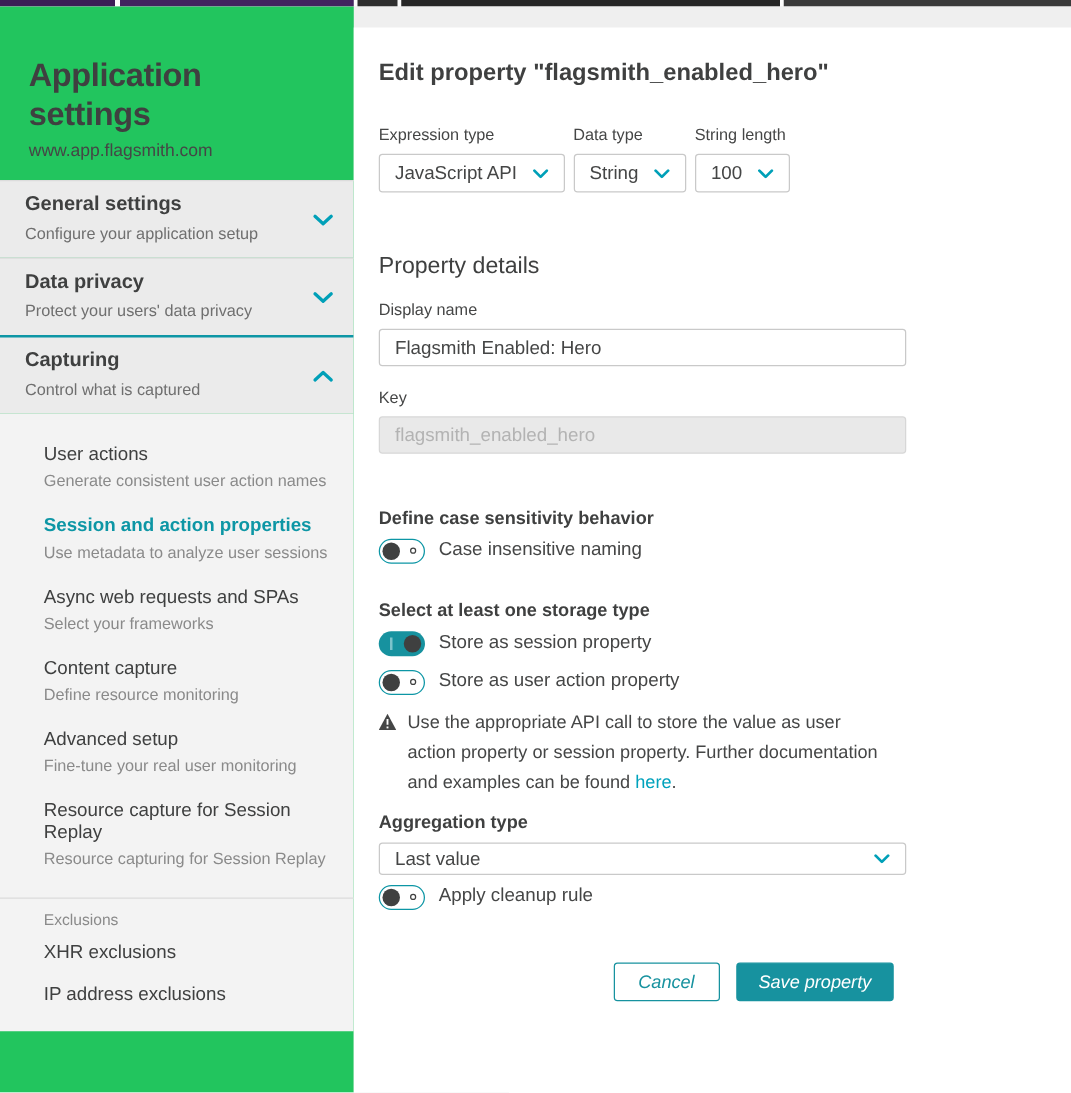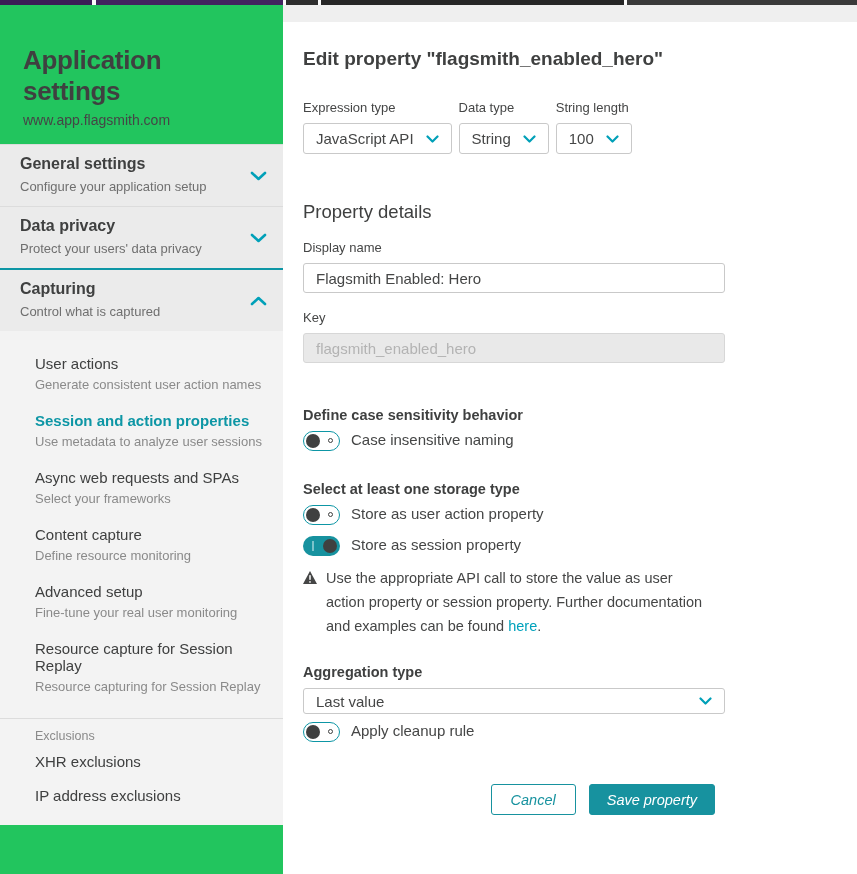--- a/index.html
+++ b/index.html
@@ -202,46 +202,46 @@
       <span class="toggle off">
         <span class="knob"></span>
         <span class="o-mark"></span>
 
       </span>
       <span class="toggle-label">Case insensitive naming</span>
     </div>
 
     <div class="bold-label mt30">Select at least one storage type</div>
     <div class="toggle-row">
+      <span class="toggle on">
+        <span class="knob"></span>
+
+        <span class="i-mark"></span>
+      </span>
+      <span class="toggle-label">Store as session property</span>
+    </div>
+    <div class="toggle-row">
       <span class="toggle off">
         <span class="knob"></span>
         <span class="o-mark"></span>
 
       </span>
       <span class="toggle-label">Store as user action property</span>
-    </div>
-    <div class="toggle-row">
-      <span class="toggle on">
-        <span class="knob"></span>
-
-        <span class="i-mark"></span>
-      </span>
-      <span class="toggle-label">Store as session property</span>
     </div>
 
     <div class="warning">
       <svg class="warning-icon" width="14" height="13" viewBox="0 0 14 13">
         <path d="M7 0 L14 13 L0 13 Z" fill="#454646"></path>
         <rect x="6.25" y="4.2" width="1.5" height="4.6" fill="#fff"></rect>
         <rect x="6.25" y="10.2" width="1.5" height="1.5" fill="#fff"></rect>
       </svg>
       <span class="warning-text"><span>Use the appropriate API call to store the value as user action property or session property. Further documentation and examples can be found </span><a class="link">here</a><span>.</span></span>
     </div>
 
-    <div class="bold-label" style="margin-top:26px;">Aggregation type</div>
+    <div class="bold-label" style="margin-top:12px;">Aggregation type</div>
     <div class="wide-select">
       <span class="select-value">Last value</span>
       <svg width="13" height="8" viewBox="0 0 13 8">
           <polyline points="1.5,1.5 6.5,6.5 11.5,1.5" fill="none" stroke="#00a0b8" stroke-width="2.2" stroke-linecap="round" stroke-linejoin="round"></polyline>
         </svg>
     </div>
 
     <div class="toggle-row mt44">
       <span class="toggle off">
         <span class="knob"></span>

